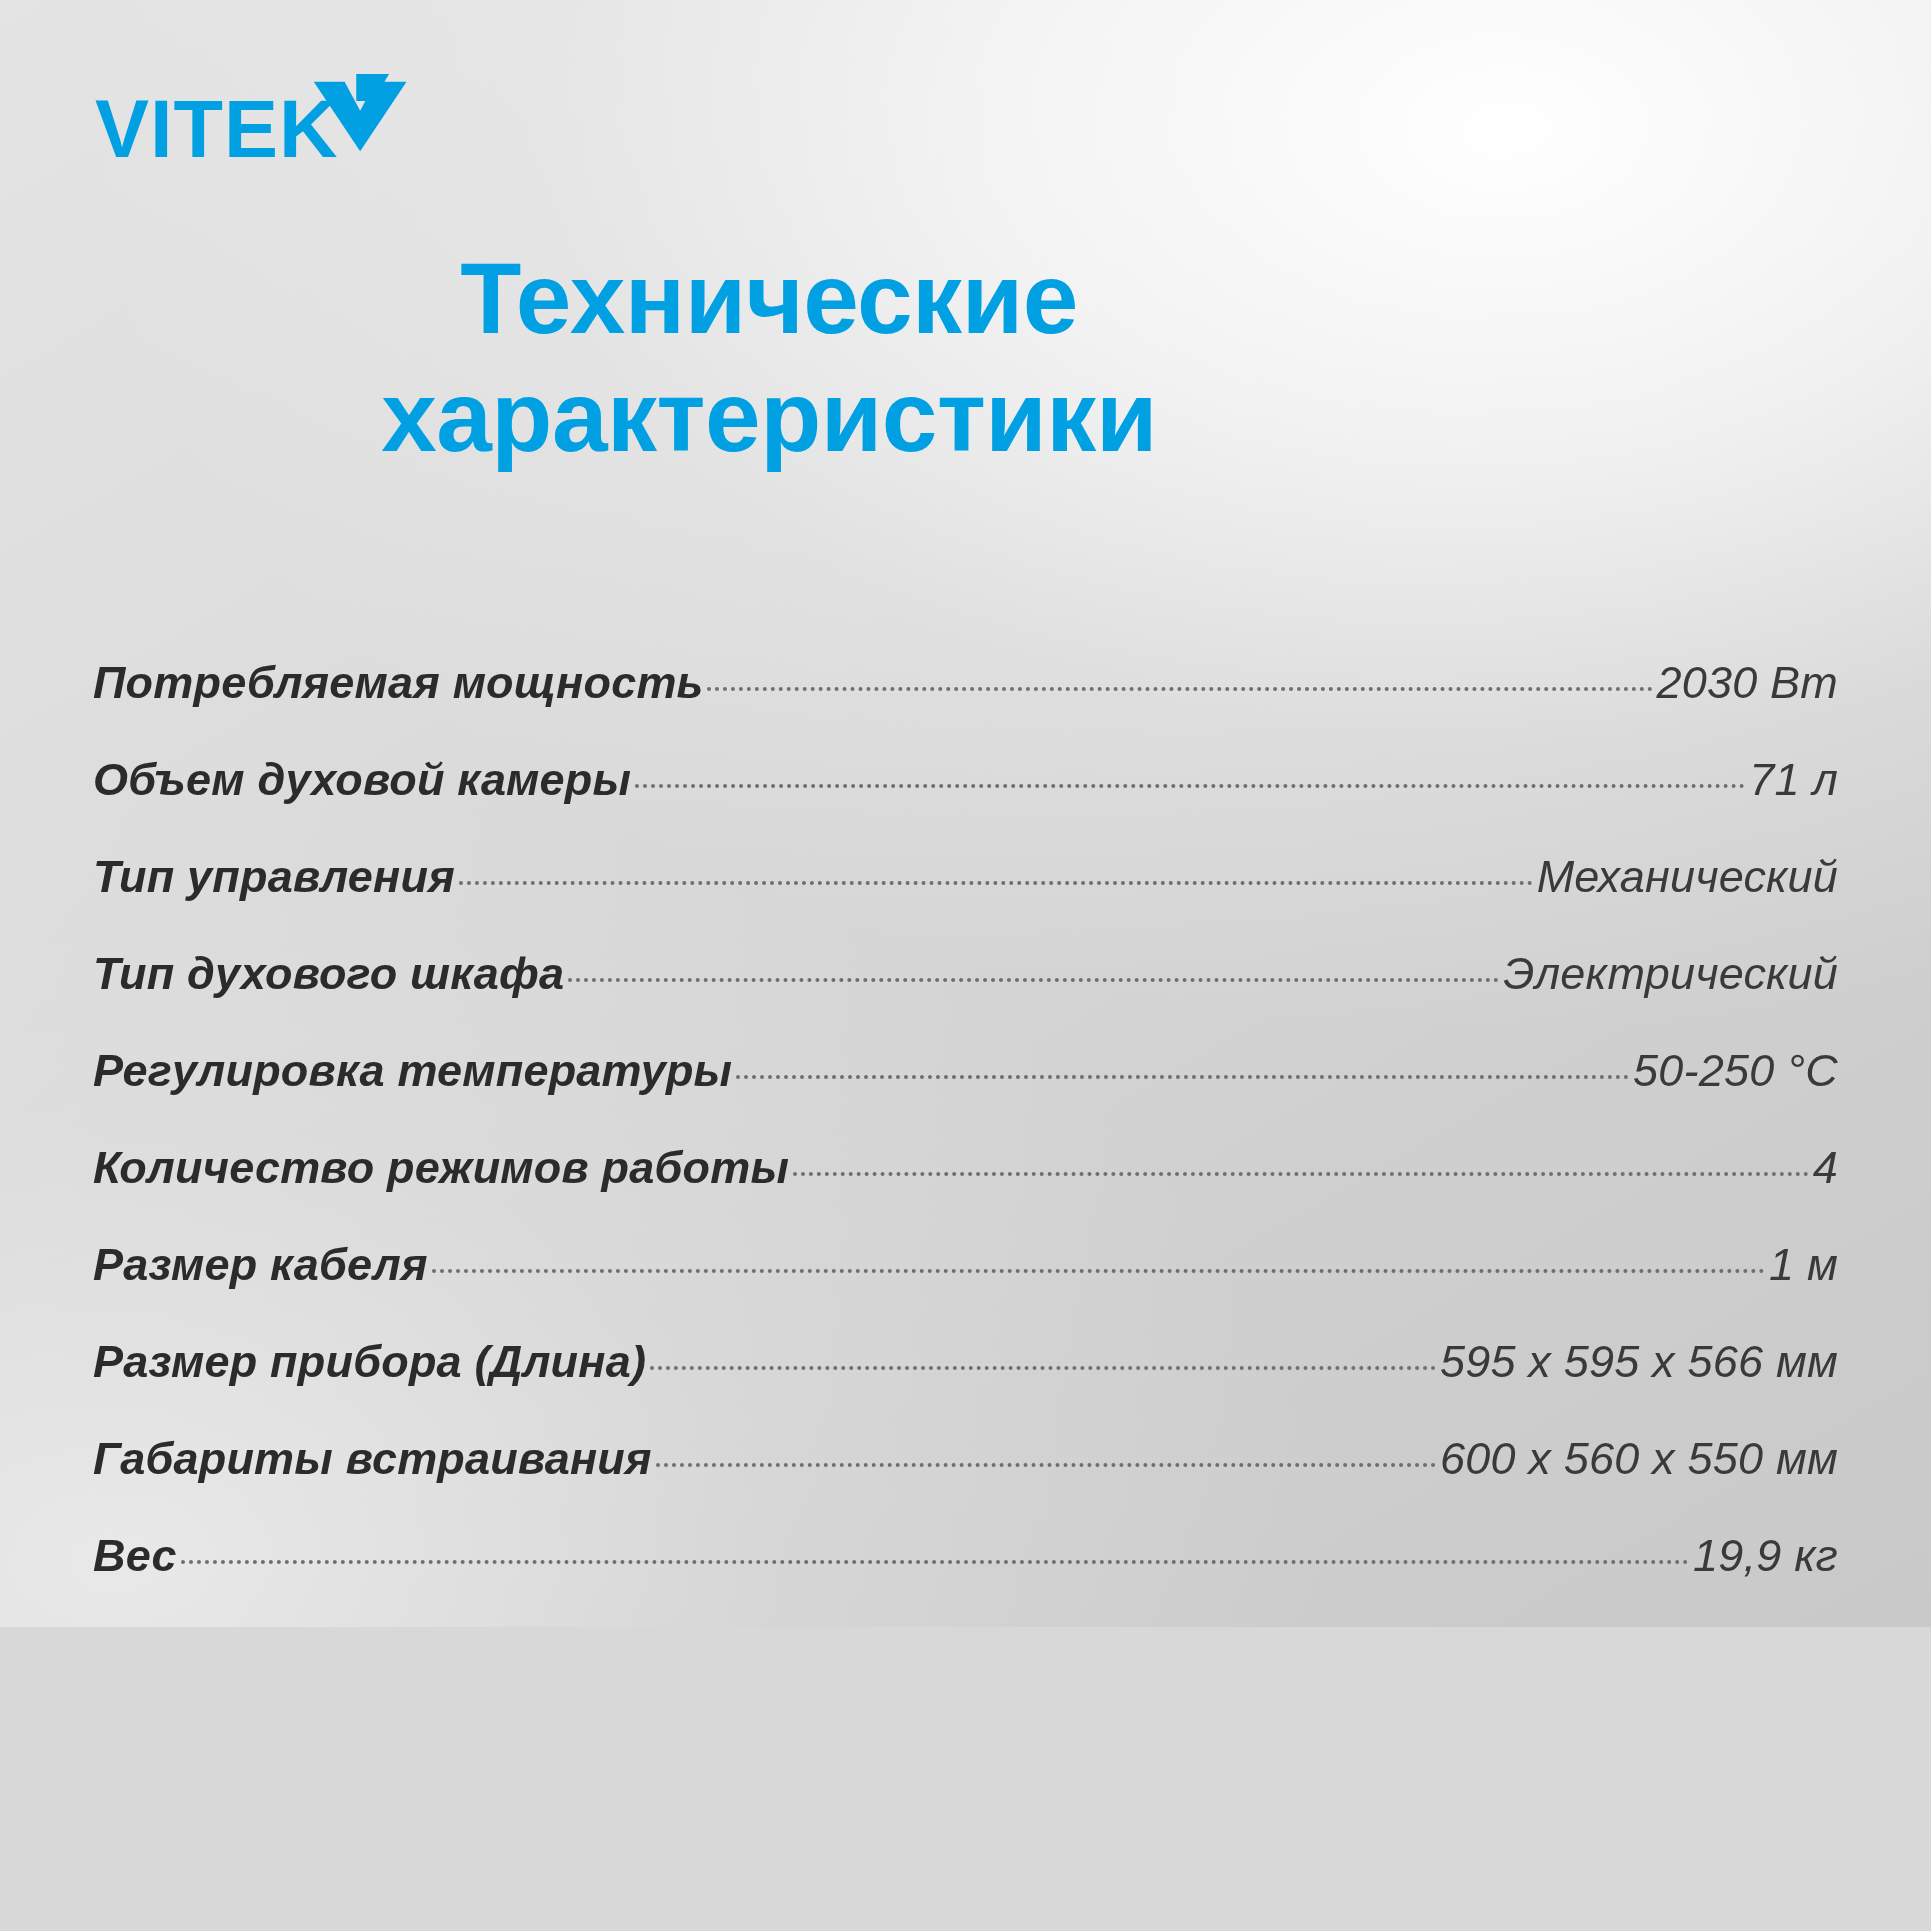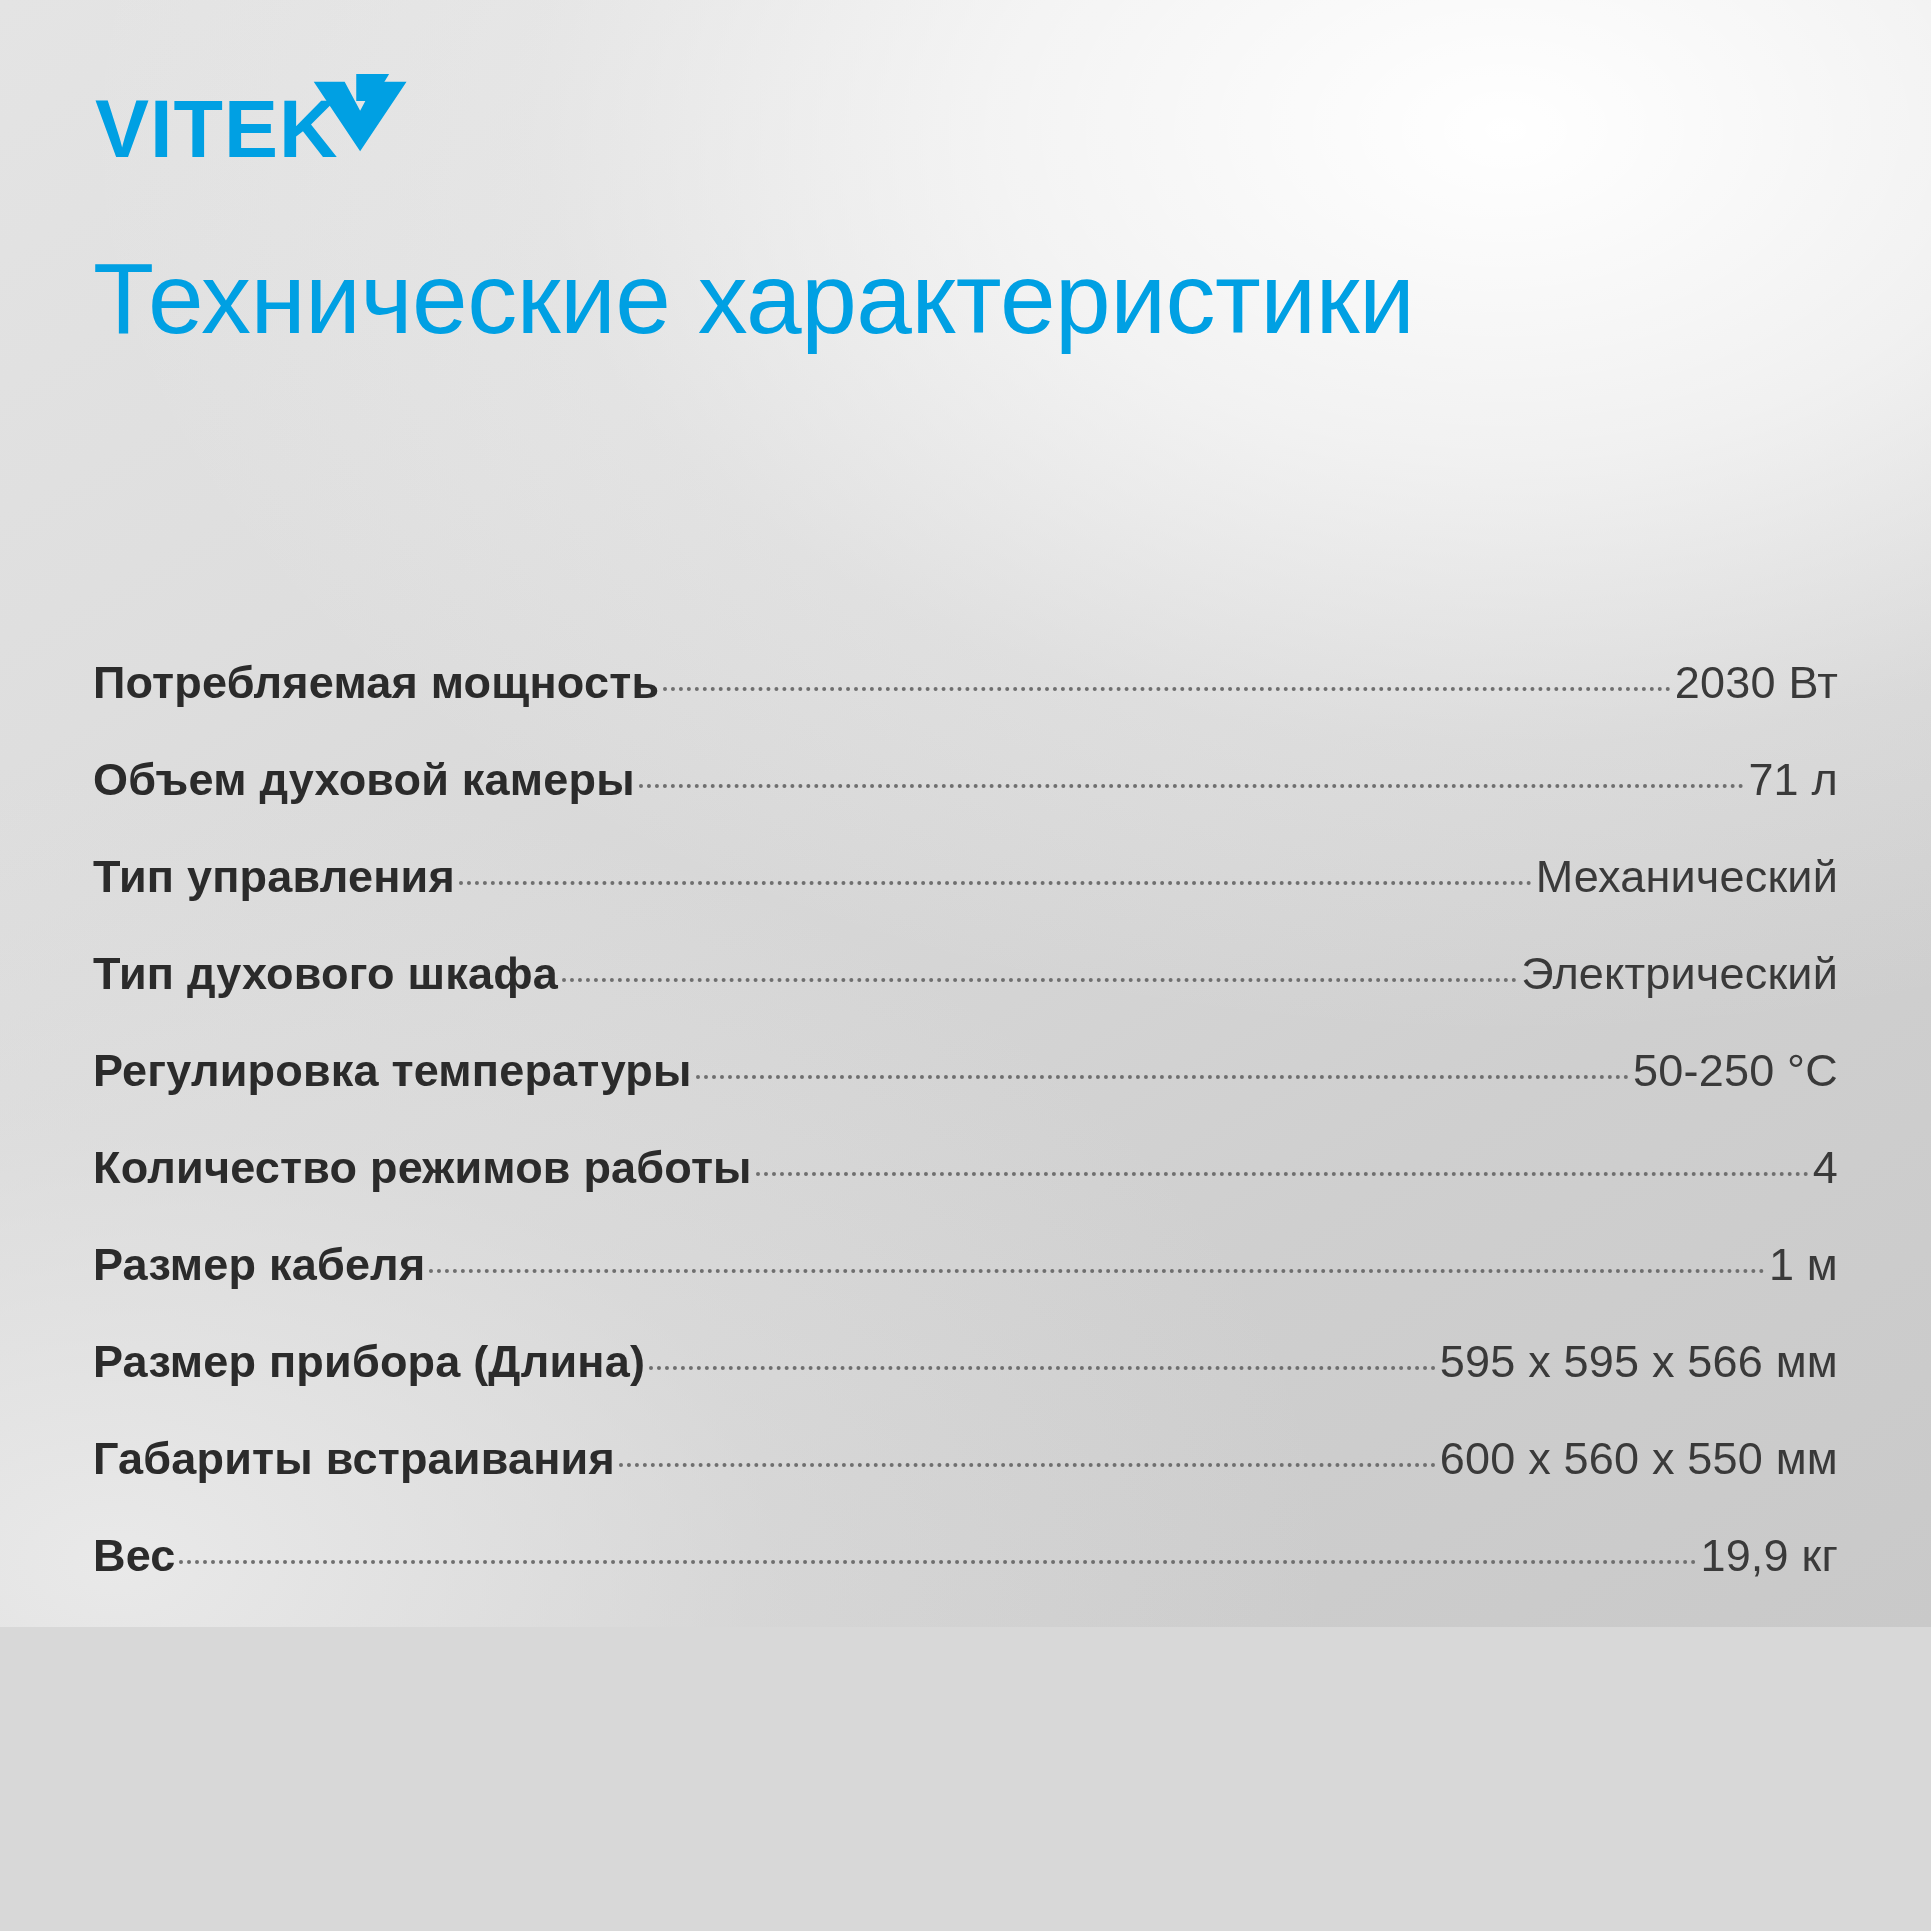--- a/index.html
+++ b/index.html
@@ -48,31 +48,33 @@
   }
 
   
   .title {
     position: absolute;
     left: 93px;
     top: 239px;
     width: 1352px;
     color: #00a0e3;
     font-size: 100px;
-    font-weight: 400;
+    font-weight: 700;
     line-height: 1.18;
     letter-spacing: -0.5px;
+    text-align: center;
   }
 
   
   .specs {
     position: absolute;
     left: 93px;
     right: 93px;
     top: 657px;
+    font-style: italic;
   }
   .spec-row {
     display: flex;
     align-items: baseline;
     width: 100%;
     height: 97px;
   }
   .spec-label {
     font-size: 45px;
     font-weight: 700;

